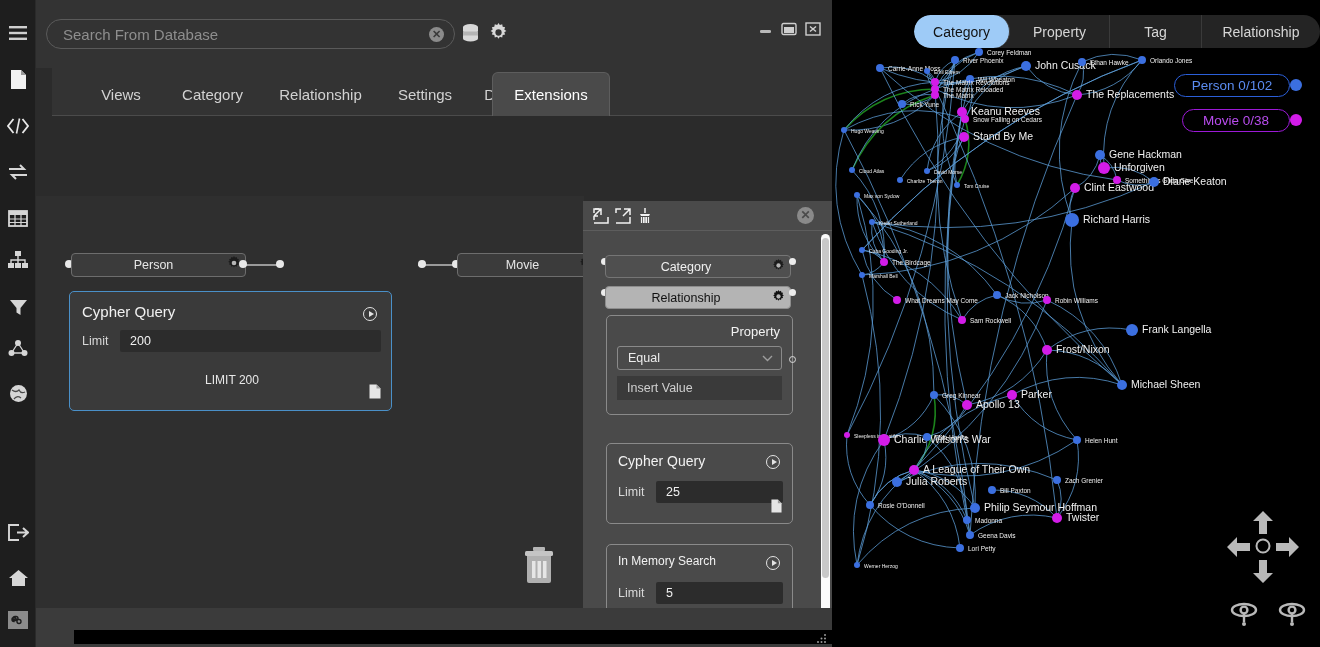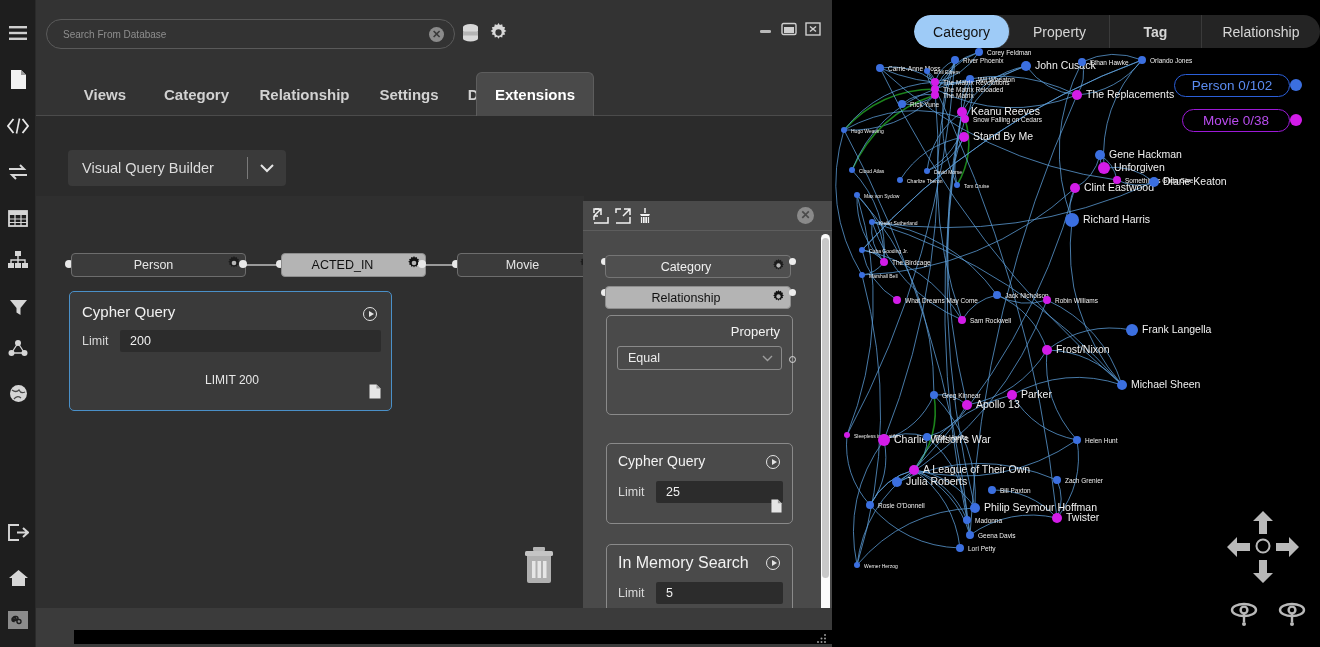--- a/index.html
+++ b/index.html
@@ -31,36 +31,36 @@
     position: absolute; left: 0; top: 0; width: 796px; height: 68px;
     background: #333333;
   }
   .searchbox {
     position: absolute; left: 10px; top: 19px; width: 409px; height: 30px;
     border: 1px solid #5a5a5a; border-radius: 15px; background: transparent;
   }
   .searchbox input {
     position: absolute; left: 16px; top: 0; width: 360px; height: 28px;
     background: transparent; border: 0; outline: none;
-    color: #cfcfcf; font-size: 10px; font-family: "Liberation Sans", sans-serif;
+    color: #cfcfcf; font-size: 15px; font-family: "Liberation Sans", sans-serif;
   }
   .searchbox input::placeholder { color: #8e8e8e; }
   .clear-btn {
     position: absolute; right: 10px; top: 7px; width: 15px; height: 15px;
     border-radius: 50%; background: #8b8b8b; color: #3a3a3a;
     font-size: 11px; line-height: 15px; text-align: center; font-weight: bold;
   }
   .tb-icon { position: absolute; top: 23px; color: #d8d8d8; }
 
   .winctl { position: absolute; top: 22px; color: #cfcfcf; }
 
   
   .tabs {
-    position: absolute; left: 0; top: 68px; width: 796px; height: 48px;
-    background: #333333; border-bottom: 1px solid #4b4b4b; font-weight: bold;
+    position: absolute; left: 16px; top: 68px; width: 796px; height: 48px;
+    background: #333333; border-bottom: 1px solid #4b4b4b;
   }
   .tab {
     position: absolute; top: 4px; height: 44px;
     display: flex; align-items: center; justify-content: center;
     color: #d2d2d2; font-size: 15px; padding: 0 12px;
   }
   .tab.active {
     background: #4a4a4a; color: #ffffff;
     border: 1px solid #5d5d5d; border-bottom: none;
     border-top-left-radius: 6px; border-top-right-radius: 6px;
@@ -367,29 +367,20 @@
     <div class="tabs">
       <div class="tab" style="left:32px;width:74px;">Views</div>
       <div class="tab" style="left:113px;width:95px;">Category</div>
       <div class="tab" style="left:208px;width:121px;">Relationship</div>
       <div class="tab" style="left:329px;width:88px;">Settings</div>
       <div class="tab" style="left:417px;width:62px;">Data</div>
       <div class="tab active" style="left:440px;width:118px;">Extensions</div>
     </div>
 
     <div class="toolstrip">
-      <div class="vqb-select">
-        <span class="lbl">Visual Query Builder</span>
-        <span class="sep"></span>
-        <span class="chev">
-          <svg width="14" height="9" viewBox="0 0 14 9">
-              <path d="M1 1 L7 7 L13 1" stroke="#e4e4e4" stroke-width="2" fill="none"></path>
-            </svg>
-        </span>
-      </div>
       <div class="roundbtn" style="left:619px;">
         <svg width="20" height="20" viewBox="0 0 20 20">
             <path d="M19 1 L1 9.5 L8 11.5 L10.5 19 z" fill="#e4e4e4"></path>
           </svg>
       </div>
       <div class="roundbtn" style="left:670px;">
         <svg width="19" height="17" viewBox="0 0 19 17">
             <rect x="1" y="1" width="17" height="15" rx="1.5" fill="none" stroke="#e4e4e4" stroke-width="1.6"></rect>
             <rect x="3.5" y="3.5" width="5" height="10" fill="#e4e4e4"></rect>
             <rect x="10.5" y="3.5" width="5" height="10" fill="#e4e4e4"></rect>
@@ -414,29 +405,20 @@
         <span class="gear">
           <svg width="14" height="14" viewBox="0 0 20 20">
               <path d="M10 0 l1.4 2.2 2.5-.9 .5 2.6 2.6 .5 -.9 2.5 2.2 1.4 -2.2 1.4 .9 2.5 -2.6 .5 -.5 2.6 -2.5-.9 -1.4 2.2 -1.4-2.2 -2.5 .9 -.5-2.6 -2.6-.5 .9-2.5 -2.2-1.4 2.2-1.4 -.9-2.5 2.6-.5 .5-2.6 2.5 .9 z" fill="#1c1c1c"></path>
               <circle cx="10" cy="10" r="3.3" fill="#b5b5b5"></circle>
             </svg>
         </span>
       </div>
       <div class="port" style="left:203px;top:64px;"></div>
 
       <div class="port" style="left:240px;top:64px;"></div>
-      <div class="chip light" style="left:245px;top:57px;width:145px;">
-        <span class="chip-label">ACTED_IN</span>
-        <span class="gear">
-          <svg width="14" height="14" viewBox="0 0 20 20">
-              <path d="M10 0 l1.4 2.2 2.5-.9 .5 2.6 2.6 .5 -.9 2.5 2.2 1.4 -2.2 1.4 .9 2.5 -2.6 .5 -.5 2.6 -2.5-.9 -1.4 2.2 -1.4-2.2 -2.5 .9 -.5-2.6 -2.6-.5 .9-2.5 -2.2-1.4 2.2-1.4 -.9-2.5 2.6-.5 .5-2.6 2.5 .9 z" fill="#111"></path>
-              <circle cx="10" cy="10" r="3.3" fill="#b4b4b4"></circle>
-            </svg>
-        </span>
-      </div>
       <div class="port" style="left:382px;top:64px;"></div>
 
       <div class="port" style="left:416px;top:64px;"></div>
       <div class="chip dark" style="left:421px;top:57px;width:141px;">
         <span class="chip-label">Movie</span>
         <span class="gear">
           <svg width="14" height="14" viewBox="0 0 20 20">
               <path d="M10 0 l1.4 2.2 2.5-.9 .5 2.6 2.6 .5 -.9 2.5 2.2 1.4 -2.2 1.4 .9 2.5 -2.6 .5 -.5 2.6 -2.5-.9 -1.4 2.2 -1.4-2.2 -2.5 .9 -.5-2.6 -2.6-.5 .9-2.5 -2.2-1.4 2.2-1.4 -.9-2.5 2.6-.5 .5-2.6 2.5 .9 z" fill="#1c1c1c"></path>
               <circle cx="10" cy="10" r="3.3" fill="#b5b5b5"></circle>
             </svg>
@@ -527,40 +509,43 @@
       <div class="pbox" style="left:23px;top:83px;width:187px;height:100px;">
         <div class="pbox-title" style="position:absolute;right:12px;top:8px;">Property</div>
         <div class="sel-input" style="left:10px;top:30px;width:165px;height:24px;">
           <span>Equal</span>
           <span class="ch">
             <svg width="11" height="7" viewBox="0 0 11 7">
                 <path d="M1 1 L5.5 5.5 L10 1" stroke="#9e9e9e" stroke-width="1.4" fill="none"></path>
               </svg>
           </span>
         </div>
+        <div class="val-input" style="left:10px;top:60px;width:165px;height:24px;">
+          <span>Insert Value</span>
+        </div>
       </div>
       <div class="pport hollow" style="left:206px;top:124px;"></div>
 
       <div class="pbox" style="left:23px;top:211px;width:187px;height:81px;">
         <div class="pbox-title" style="position:absolute;left:11px;top:9px;font-size:14px;">Cypher Query</div>
         <div class="card-play" style="position:absolute;right:12px;top:11px;"></div>
         <div class="limit-row" style="left:11px;top:37px;width:165px;">
           <span class="limit-lbl">Limit</span>
           <span class="limit-val" style="flex:1">25</span>
         </div>
         <div class="doc-icon" style="right:10px;bottom:6px;">
           <svg width="11" height="14" viewBox="0 0 12 15">
               <path d="M0.5 0.5 h7 l4 4 v10 h-11 z" fill="#e6e6e6"></path>
               <path d="M7.5 0.5 v4 h4 z" fill="#9e9e9e"></path>
             </svg>
         </div>
       </div>
 
       <div class="pbox" style="left:23px;top:312px;width:187px;height:81px;">
-        <div class="pbox-title" style="position:absolute;left:11px;top:9px;font-size:16px;">In Memory Search</div>
+        <div class="pbox-title" style="position:absolute;left:11px;top:9px;font-size:12px;">In Memory Search</div>
         <div class="card-play" style="position:absolute;right:12px;top:11px;"></div>
         <div class="limit-row" style="left:11px;top:37px;width:165px;">
           <span class="limit-lbl">Limit</span>
           <span class="limit-val" style="flex:1">5</span>
         </div>
         <div class="checkbox" style="left:12px;top:64px;"></div>
         <div style="position:absolute;left:32px;top:62px;color:#eee;font-size:12.5px;">Select All</div>
       </div>
     </div>
 
@@ -802,21 +787,21 @@
           <circle cx="225" cy="480" r="4" fill="#3b6fe0"></circle>
           <text x="233" y="483" fill="#f0f0f0" font-size="6.5" font-family="&quot;Liberation Sans&quot;, sans-serif">Zach Grenier</text>
           <circle cx="25" cy="565" r="3" fill="#3b6fe0"></circle>
           <text x="32" y="568" fill="#f0f0f0" font-size="5" font-family="&quot;Liberation Sans&quot;, sans-serif">Werner Herzog</text>
         </g>
       </svg>
 
     <div class="g-tabs">
       <div class="g-tab active" style="width:96px;">Category</div>
       <div class="g-tab" style="width:100px;">Property</div>
-      <div class="g-tab" style="width:92px;font-weight:bold;">Tag</div>
+      <div class="g-tab" style="width:92px;">Tag</div>
       <div class="g-tab" style="width:118px;border-right:none;">Relationship</div>
     </div>
 
     <div class="legend-pill" style="left:342px;top:74px;width:116px;border:1.5px solid #2b5fd9;color:#5b8cf0;">Person 0/102</div>
     <div class="legend-dot" style="left:458px;top:79px;background:#3b6fe0;"></div>
     <div class="legend-pill" style="left:350px;top:109px;width:108px;border:1.5px solid #9c19d6;color:#b84cee;">Movie 0/38</div>
     <div class="legend-dot" style="left:458px;top:114px;background:#d21ce8;"></div>
 
     <div class="navpad" style="left:420px;top:510px;">
       <svg width="22" height="25" viewBox="0 0 22 25">

